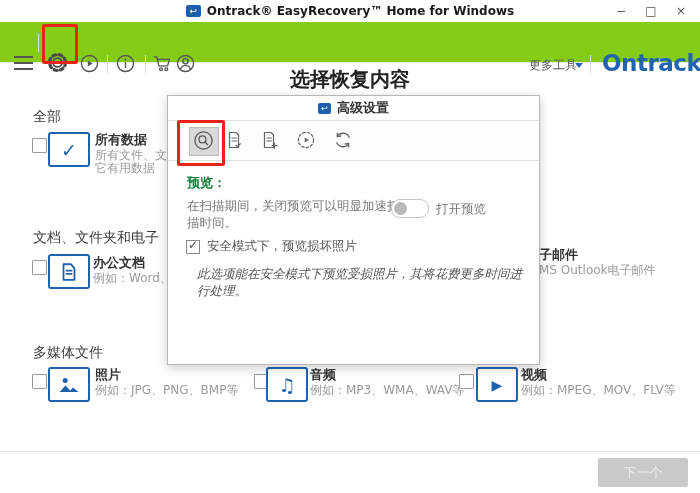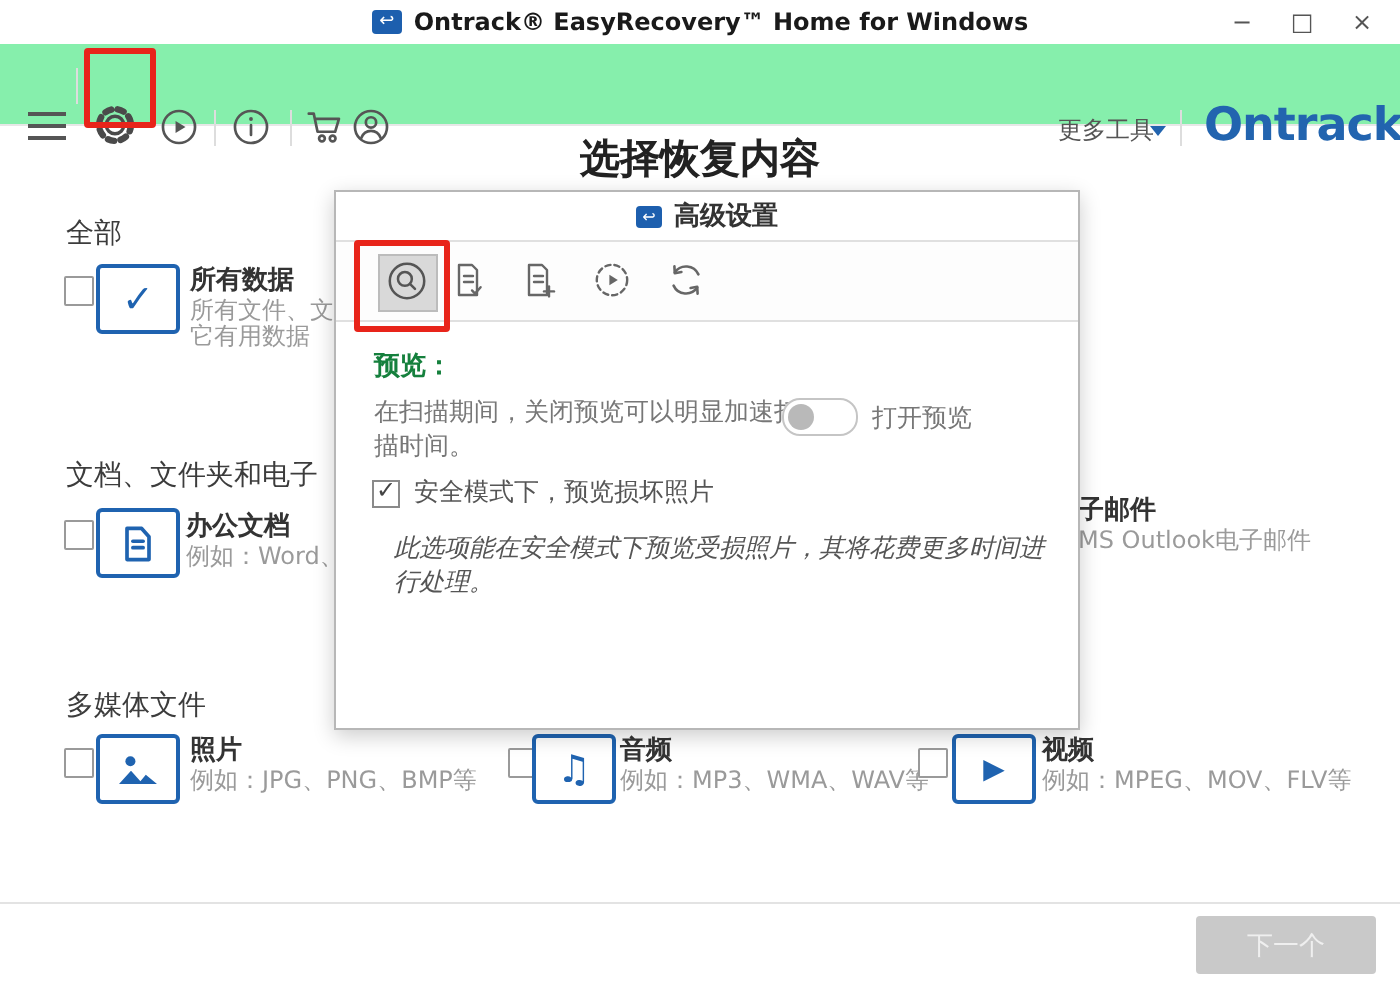--- a/index.html
+++ b/index.html
@@ -10,21 +10,21 @@
   }
   .abs{position:absolute;}
   
   .titlebar{position:absolute;left:0;top:0;width:700px;height:22px;background:#fff;}
   .title-group{position:absolute;left:0;top:0;width:100%;height:22px;display:flex;align-items:center;justify-content:center;gap:6px;}
   .app-icon{width:15px;height:12px;background:#1d5fae;border-radius:2px;color:#fff;font-size:9px;line-height:12px;text-align:center;display:inline-block;}
   .win-title{font-size:12px;font-weight:700;color:#1a1a1a;}
   .win-controls{position:absolute;right:4px;top:0;height:22px;display:flex;align-items:center;}
   .win-btn{width:30px;height:22px;display:flex;align-items:center;justify-content:center;font-size:12px;color:#555;}
   
-  .toolbar{position:absolute;left:0;top:22px;width:700px;height:40px;background:#86efac;border-bottom:1px solid #e7e7e7;}
+  .toolbar{position:absolute;left:0;top:22px;width:700px;height:40px;background:#84cc16;border-bottom:1px solid #e7e7e7;}
   .vsep{position:absolute;width:1px;height:18px;background:#ddd;}
   .hamburger{position:absolute;left:14px;top:34px;width:19px;}
   .hamburger div{height:2px;background:#555;margin-bottom:4px;}
   .icon-btn svg{display:block;}
   .more-tools{position:absolute;left:529px;top:35px;font-size:12px;color:#555;}
   .caret-down{position:absolute;left:575px;top:41px;width:0;height:0;border-left:4px solid transparent;border-right:4px solid transparent;border-top:5px solid #2264af;}
   .brand{position:absolute;left:602px;top:28px;font-size:23px;font-weight:700;color:#2264af;letter-spacing:-0.5px;}
   
   .page-heading{position:absolute;left:0;top:66px;width:700px;text-align:center;font-size:20px;font-weight:700;color:#222;}
   

